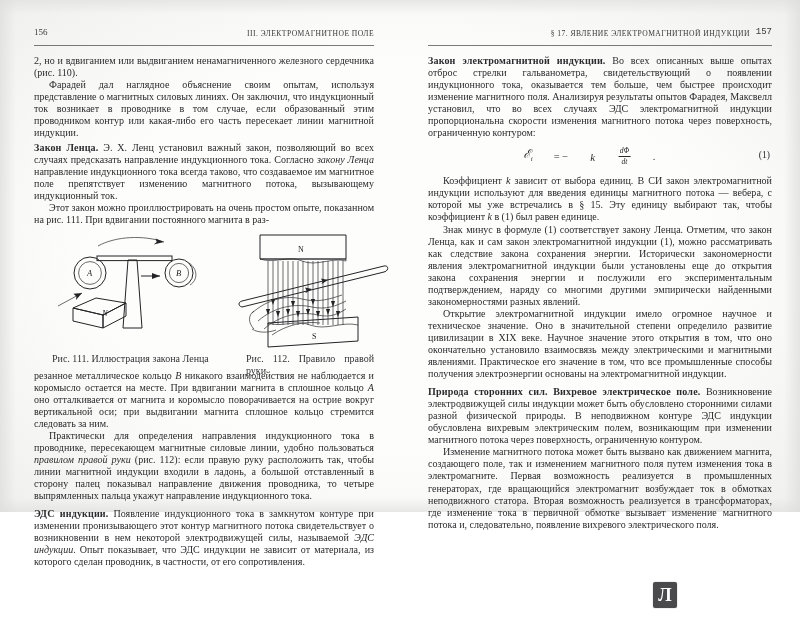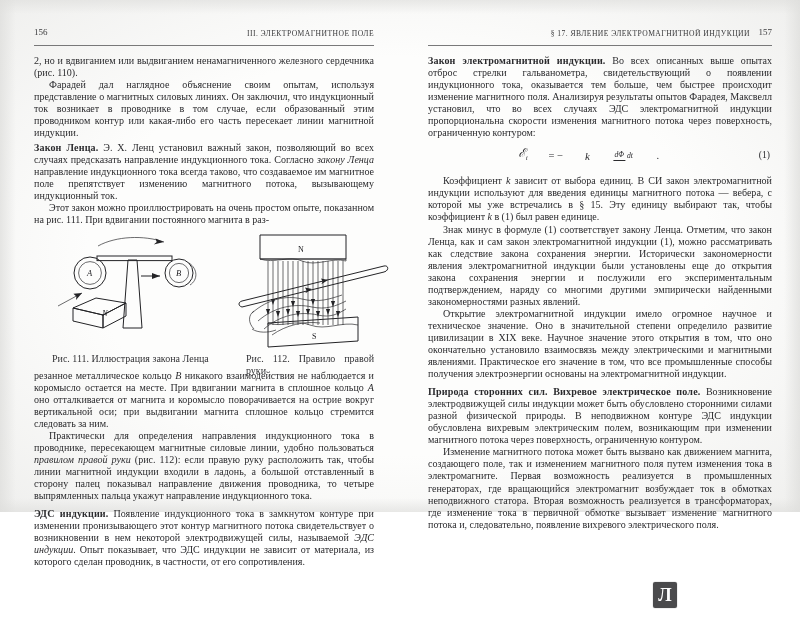--- a/index.html
+++ b/index.html
@@ -59,21 +59,21 @@
   }
   .folio {
     position: absolute;
     top: 1px;
     font-size: 9px;
     letter-spacing: 0;
     color: #3a3a3c;
     font-family: "Liberation Serif", "DejaVu Serif", serif;
   }
   .folio-left  { left: 0; }
-  .folio-right { right: 0; }
+  .folio-right { right: 0; font-family: Liberation Mono, monospace; }
   .head-title {
     position: absolute;
     top: 2.5px;
     left: 0;
     right: 0;
     text-align: right;
     font-weight: 400;
   }
   .page-left .head-title  { padding-left: 26px; }
   .page-right .head-title { padding-right: 22px; }
@@ -127,21 +127,21 @@
     display: flex;
     align-items: center;
     gap: 21px;
     font-family: "Liberation Serif", "DejaVu Serif", serif;
   }
   .emf { font-style: italic; font-size: 12px; }
   .emf sub { font-size: 7px; font-style: italic; }
   .kvar { font-style: italic; font-size: 11px; padding: 0 1px; }
   .frac {
     display: inline-flex;
-    flex-direction: row;
+    flex-direction: column;
     align-items: center;
     font-size: 7.6px;
     line-height: 8.4px;
     font-style: italic;
     vertical-align: middle;
     margin: 0 1px;
   }
   .frac .num { border-bottom: 0.9px solid #2b2b2e; padding: 0 1.5px 0.4px; }
   .frac .den { padding: 0.4px 1.5px 0; }
   .eqnum {

